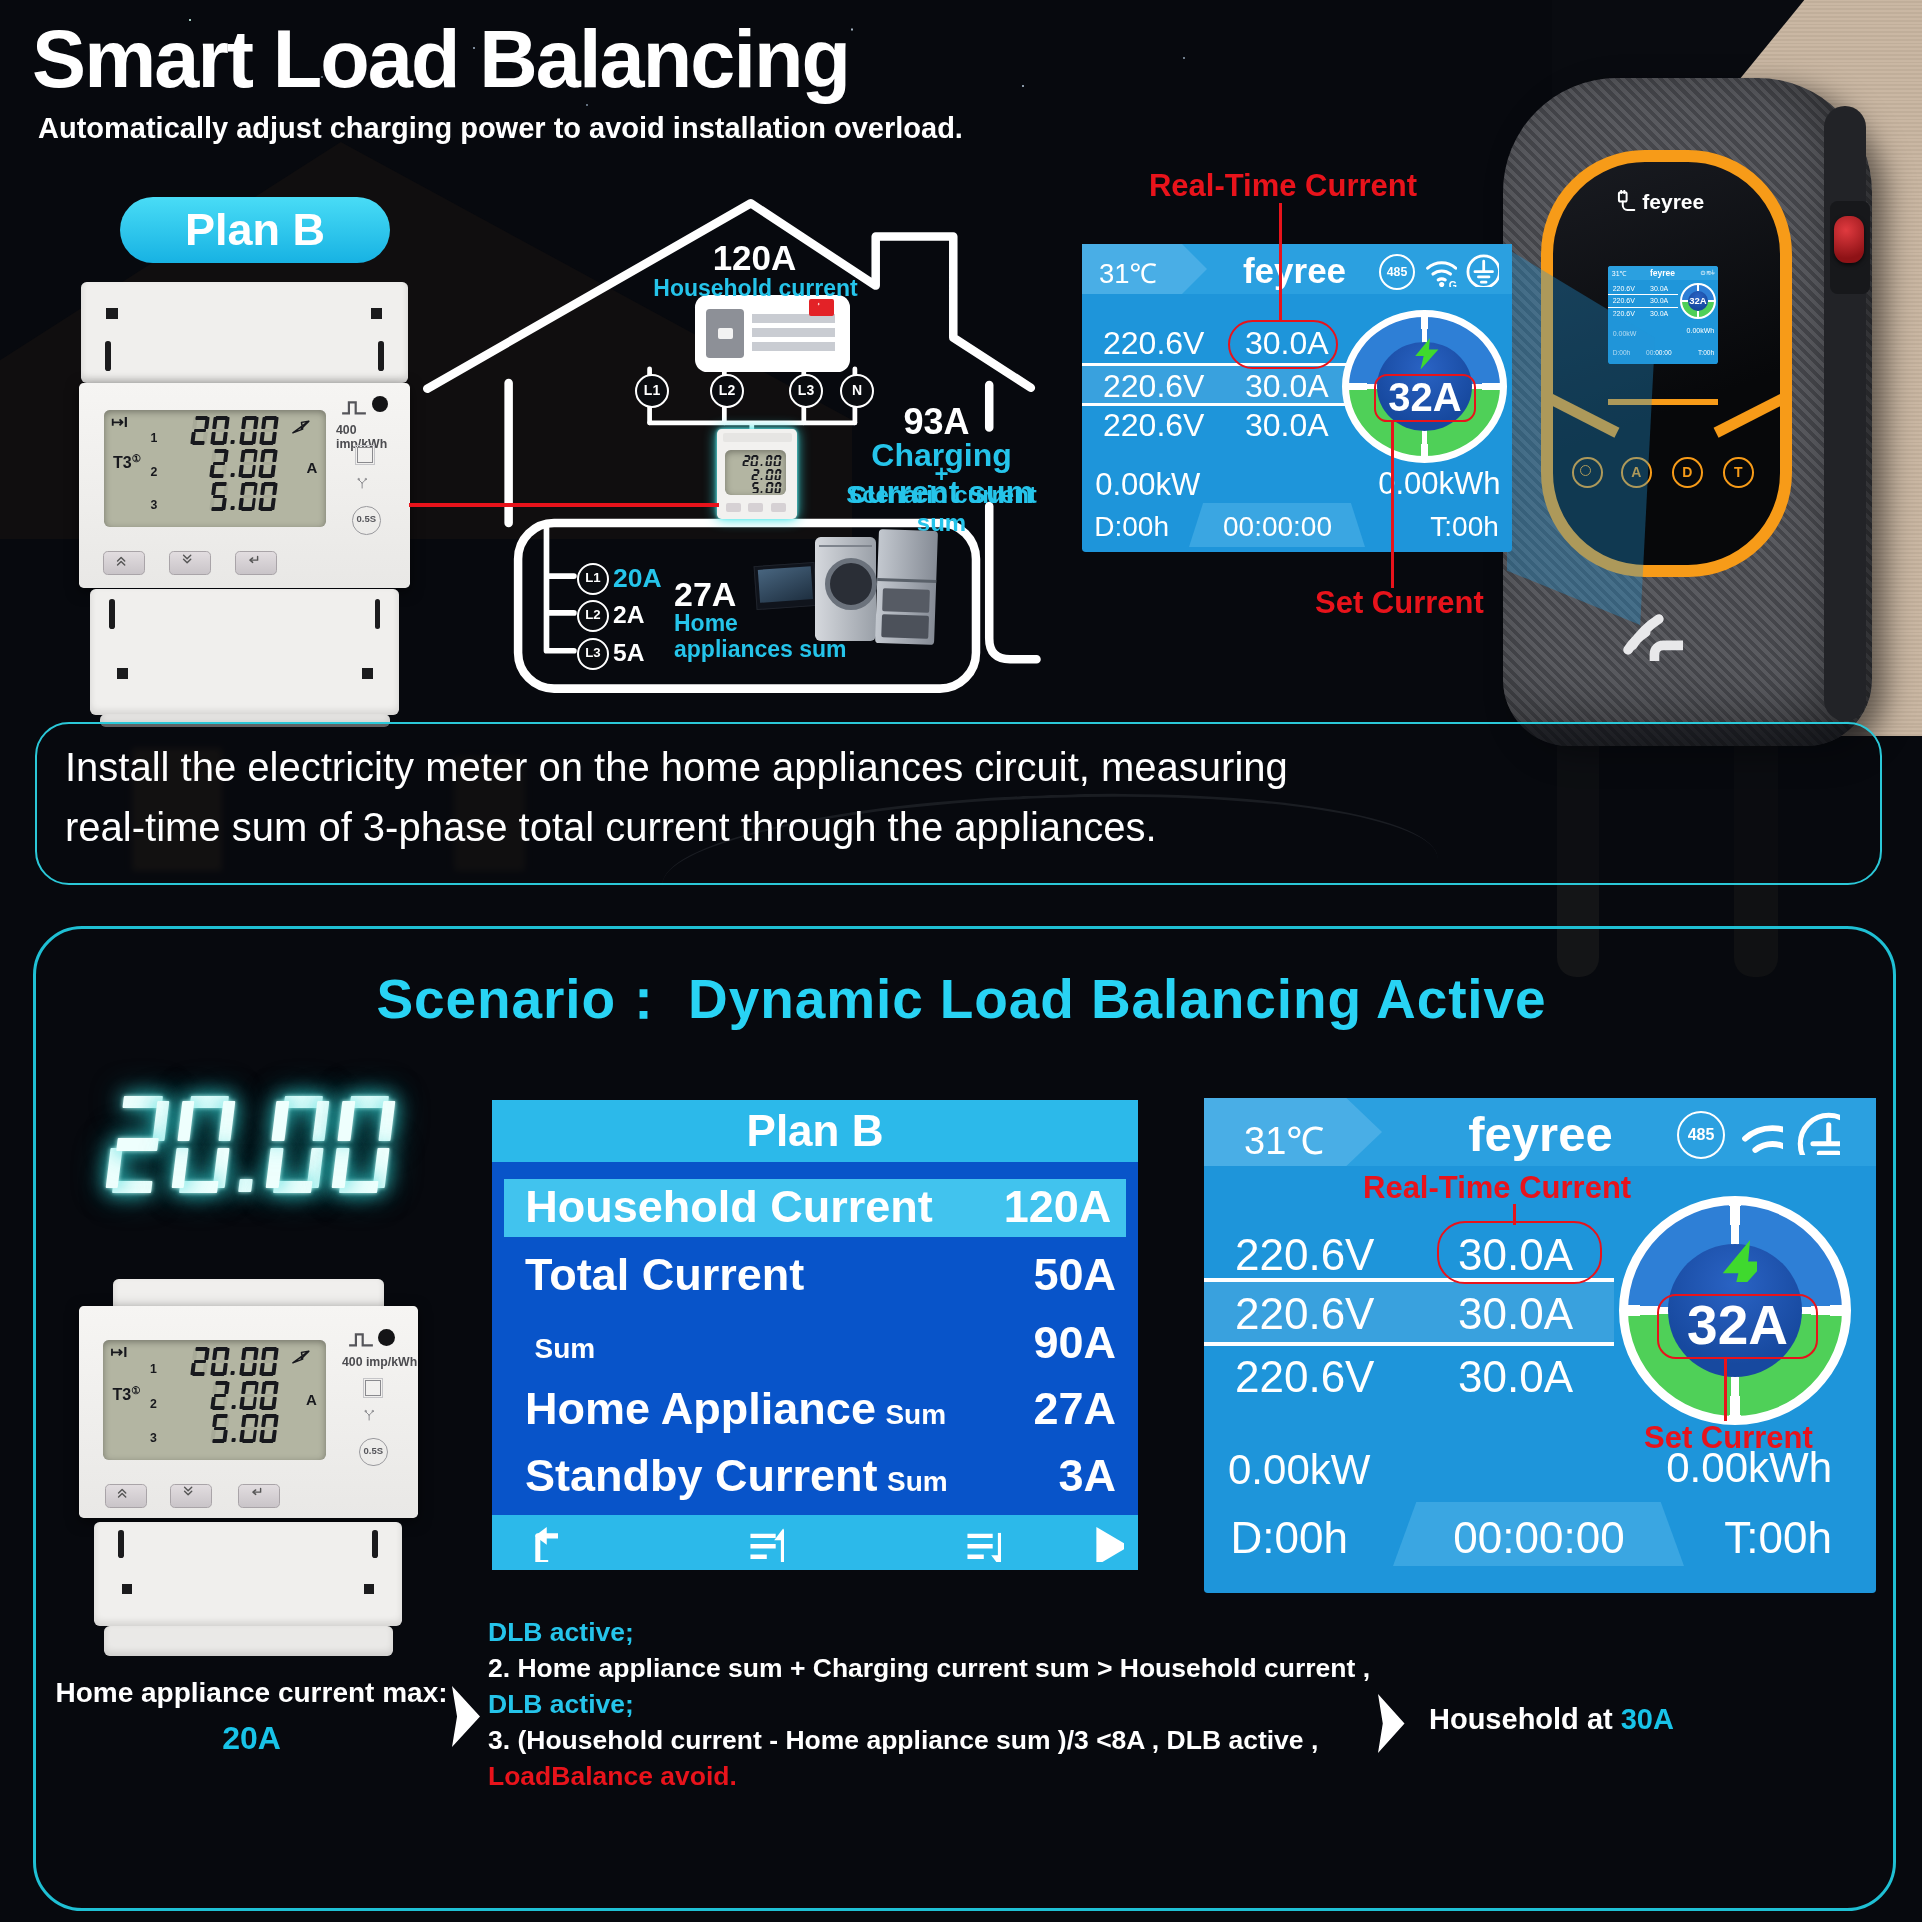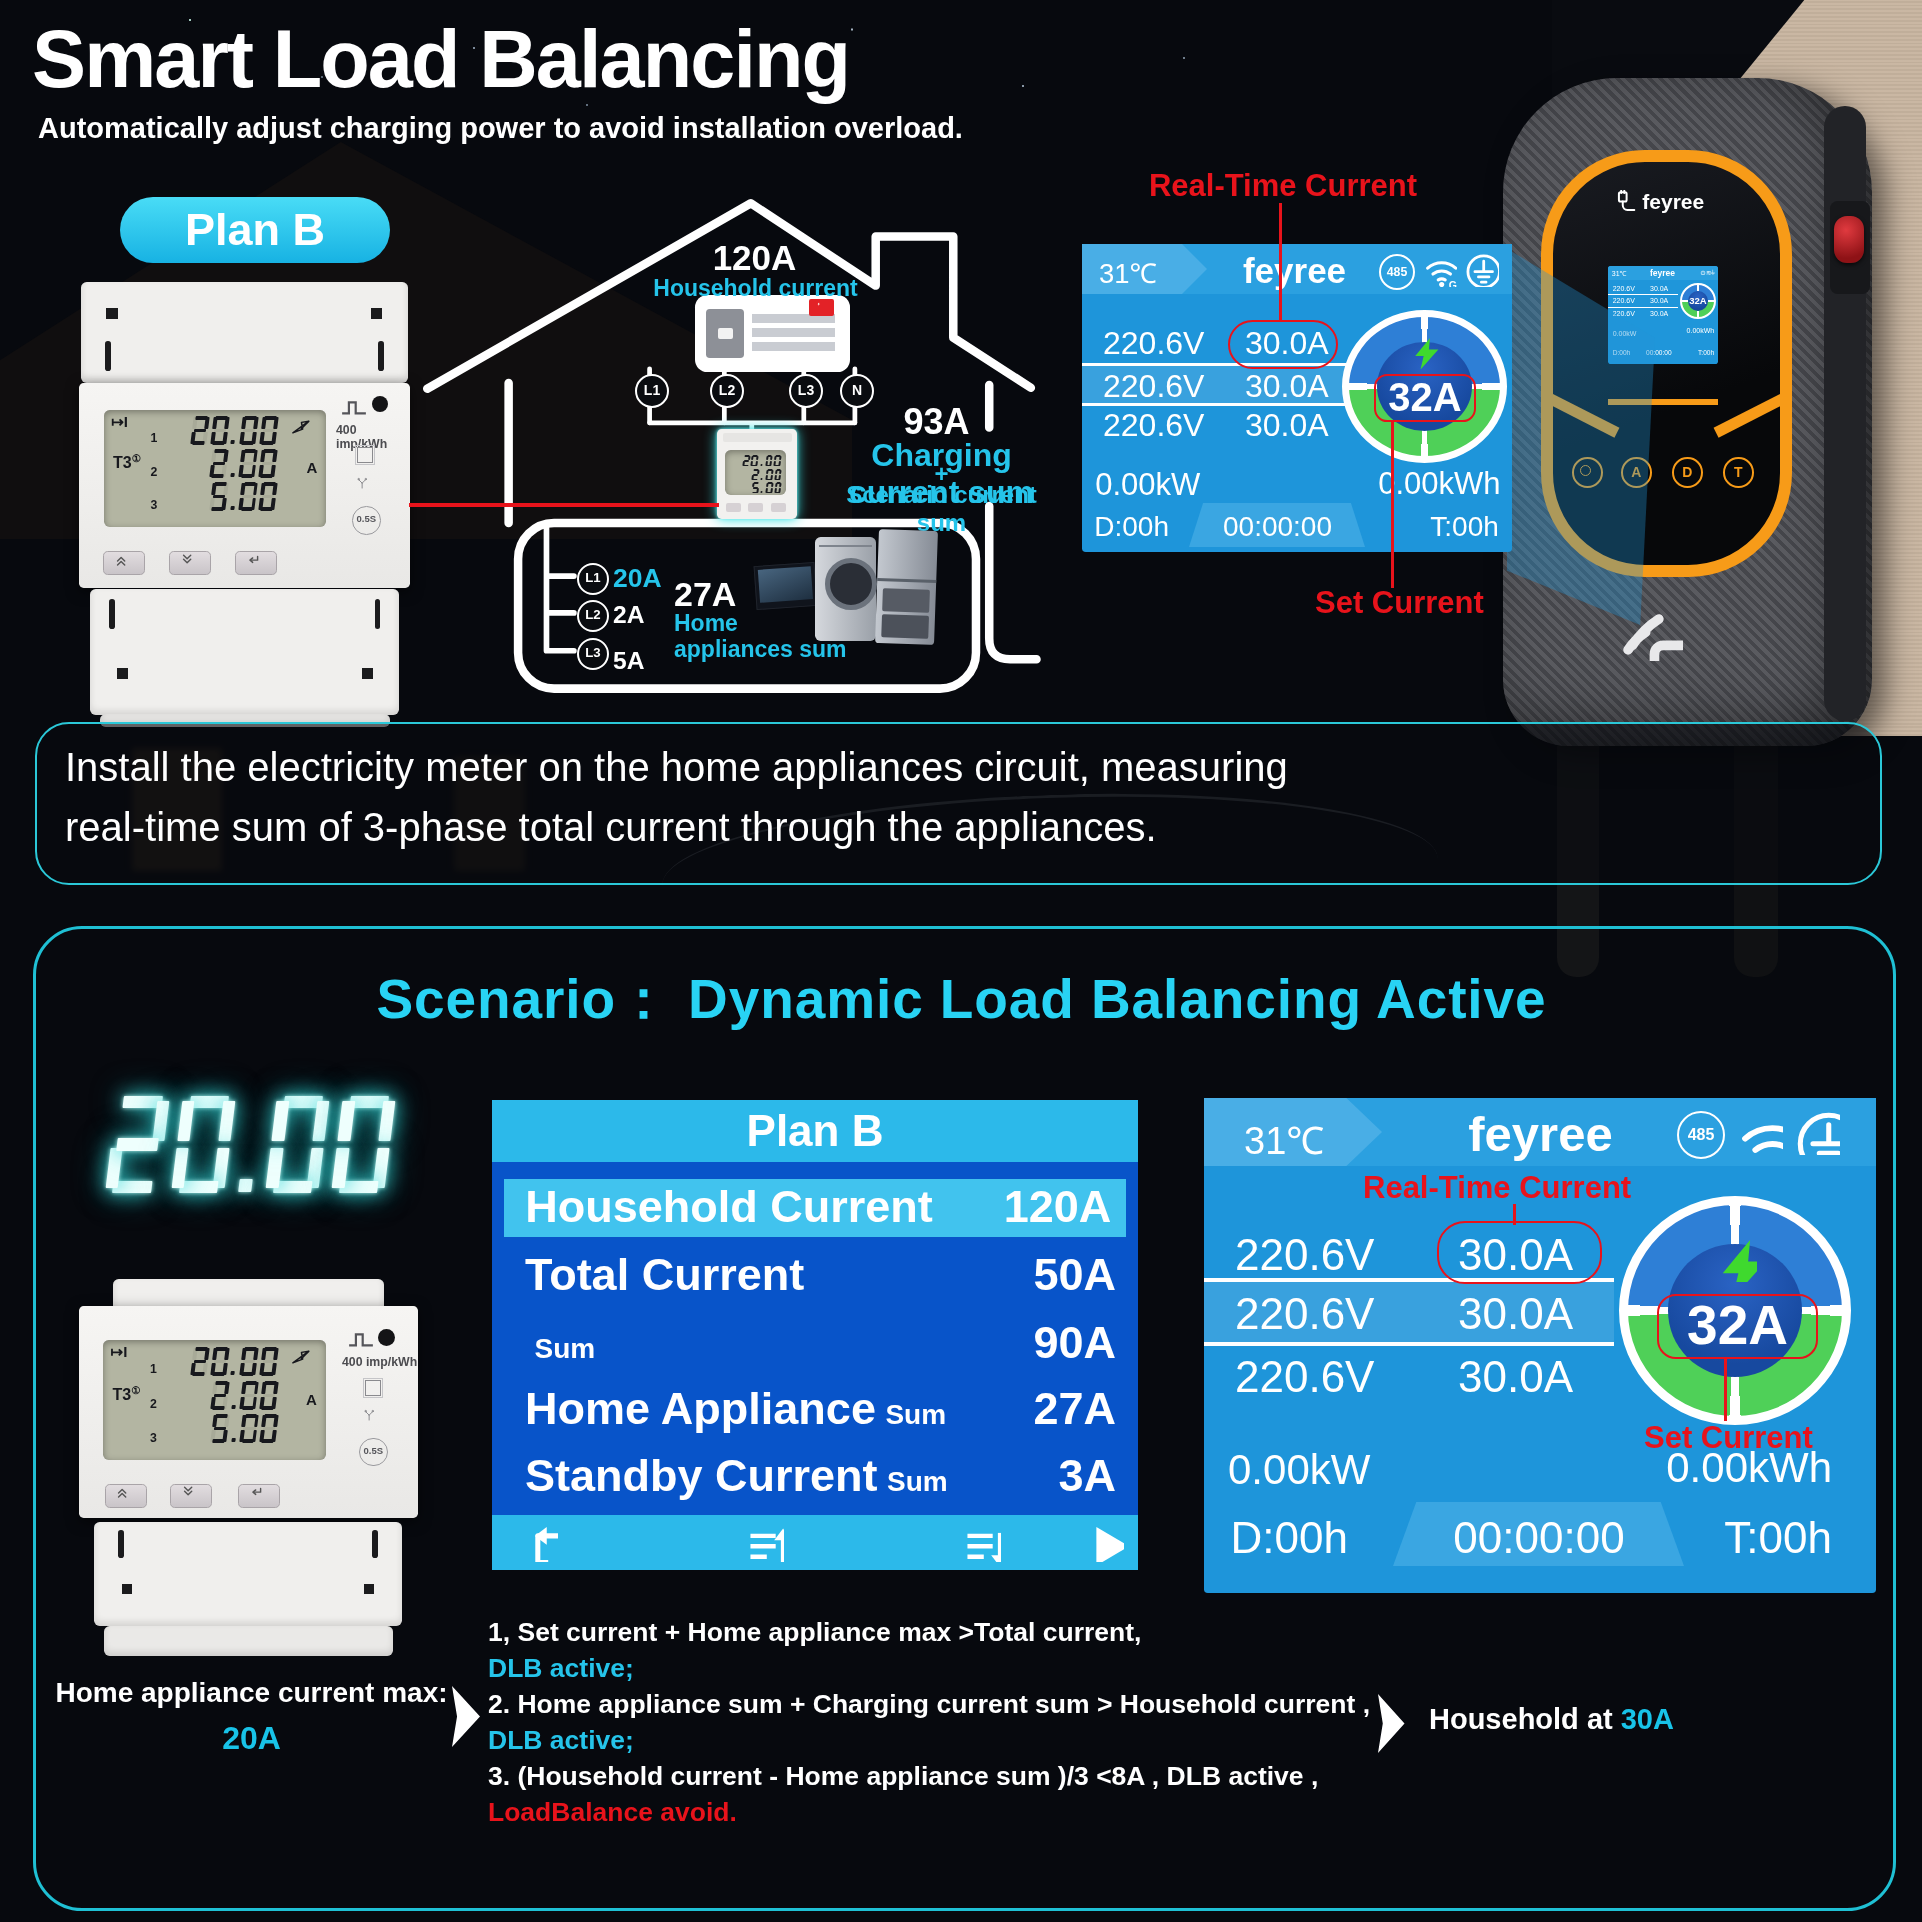--- a/index.html
+++ b/index.html
@@ -404,21 +404,21 @@
     <div class="abs" style="left:8.5px;top:74px;width:15px;height:8.5px;background:#d6d1d4;border-radius:1.9px;"></div>
     <div class="abs" style="left:31px;top:74px;width:15px;height:8.5px;background:#d6d1d4;border-radius:1.9px;"></div>
     <div class="abs" style="left:54px;top:74px;width:15px;height:8.5px;background:#d6d1d4;border-radius:1.9px;"></div>
   </div>
 
   <div class="abs b ctr" style="left:577px;top:563px;width:28px;height:28px;line-height:25.6px;border:2.8px solid #fff;border-radius:50%;background:#0a0c10;font-size:13.2px;z-index:12;">L1</div>
   <div class="abs b cyan" style="left:613px;top:563px;font-size:26.5px;z-index:12;">20A</div>
   <div class="abs b ctr" style="left:577px;top:600px;width:28px;height:28px;line-height:25.6px;border:2.8px solid #fff;border-radius:50%;background:#0a0c10;font-size:13.2px;z-index:12;">L2</div>
   <div class="abs b" style="left:613px;top:601px;font-size:24.6px;z-index:12;">2A</div>
   <div class="abs b ctr" style="left:577px;top:638px;width:28px;height:28px;line-height:25.6px;border:2.8px solid #fff;border-radius:50%;background:#0a0c10;font-size:13.2px;z-index:12;">L3</div>
-  <div class="abs b" style="left:613px;top:639px;font-size:24.6px;z-index:12;margin-top:8px;">5A</div>
+  <div class="abs b" style="left:613px;top:639px;font-size:24.6px;z-index:12;">5A</div>
 
   <div class="abs b" style="left:674px;top:575px;font-size:34px;z-index:13;">27A</div>
   <div class="abs b cyan" style="left:674px;top:610px;font-size:23px;z-index:13;">Home</div>
   <div class="abs b cyan" style="left:674px;top:636px;font-size:23px;z-index:13;">appliances sum</div>
 
   <div class="abs" style="left:755px;top:564px;width:59px;height:42px;background:#10141c;border:1.9px solid #20242c;transform:rotate(-4deg);z-index:12;">
     <div class="abs" style="left:2.8px;top:2.8px;right:2.8px;bottom:5.7px;background:linear-gradient(160deg,#48657f,#1e2f40);"></div>
     </div>
   <div class="abs" style="left:815px;top:537px;width:61px;height:104px;background:linear-gradient(90deg,#d5d8dd,#9aa0a8);border-radius:5.7px;z-index:12;">
     <div class="abs" style="left:3.8px;top:7.6px;right:3.8px;height:2.8px;background:#7e848d;"></div>
@@ -876,21 +876,20 @@
       <svg class="icon mfi" style="left:471px;" viewBox="0 0 40 40" width="38" height="38">
           <use href="#i-listdown" transform="scale(1.25)"></use>
         </svg>
       <svg class="icon mfi" style="left:594px;" viewBox="0 0 40 40" width="38" height="38">
           <use href="#i-cursor" transform="scale(1.25)"></use>
         </svg>
     </div>
   </div>
 
   <div class="abs" style="left:488px;top:1614px;width:909px;font-size:26.5px;font-weight:bold;line-height:36px;z-index:20;">
-    <div>1, Set current + Home appliance max &gt;Total current,</div>
     <div class="cyan">DLB active;</div>
     <div>2. Home appliance sum + Charging current sum &gt; Household current ,</div>
     <div class="cyan">DLB active;</div>
     <div>3. (Household current - Home appliance sum )/3 &lt;8A , DLB active ,</div>
     <div class="red">LoadBalance avoid.</div>
   </div>
 
   <div class="abs b" style="left:1429px;top:1703px;font-size:29px;z-index:20;">
     <span>Household at </span><span style="color:var(--c-cyan_value,#18c3e8);">30A</span>
   </div>

